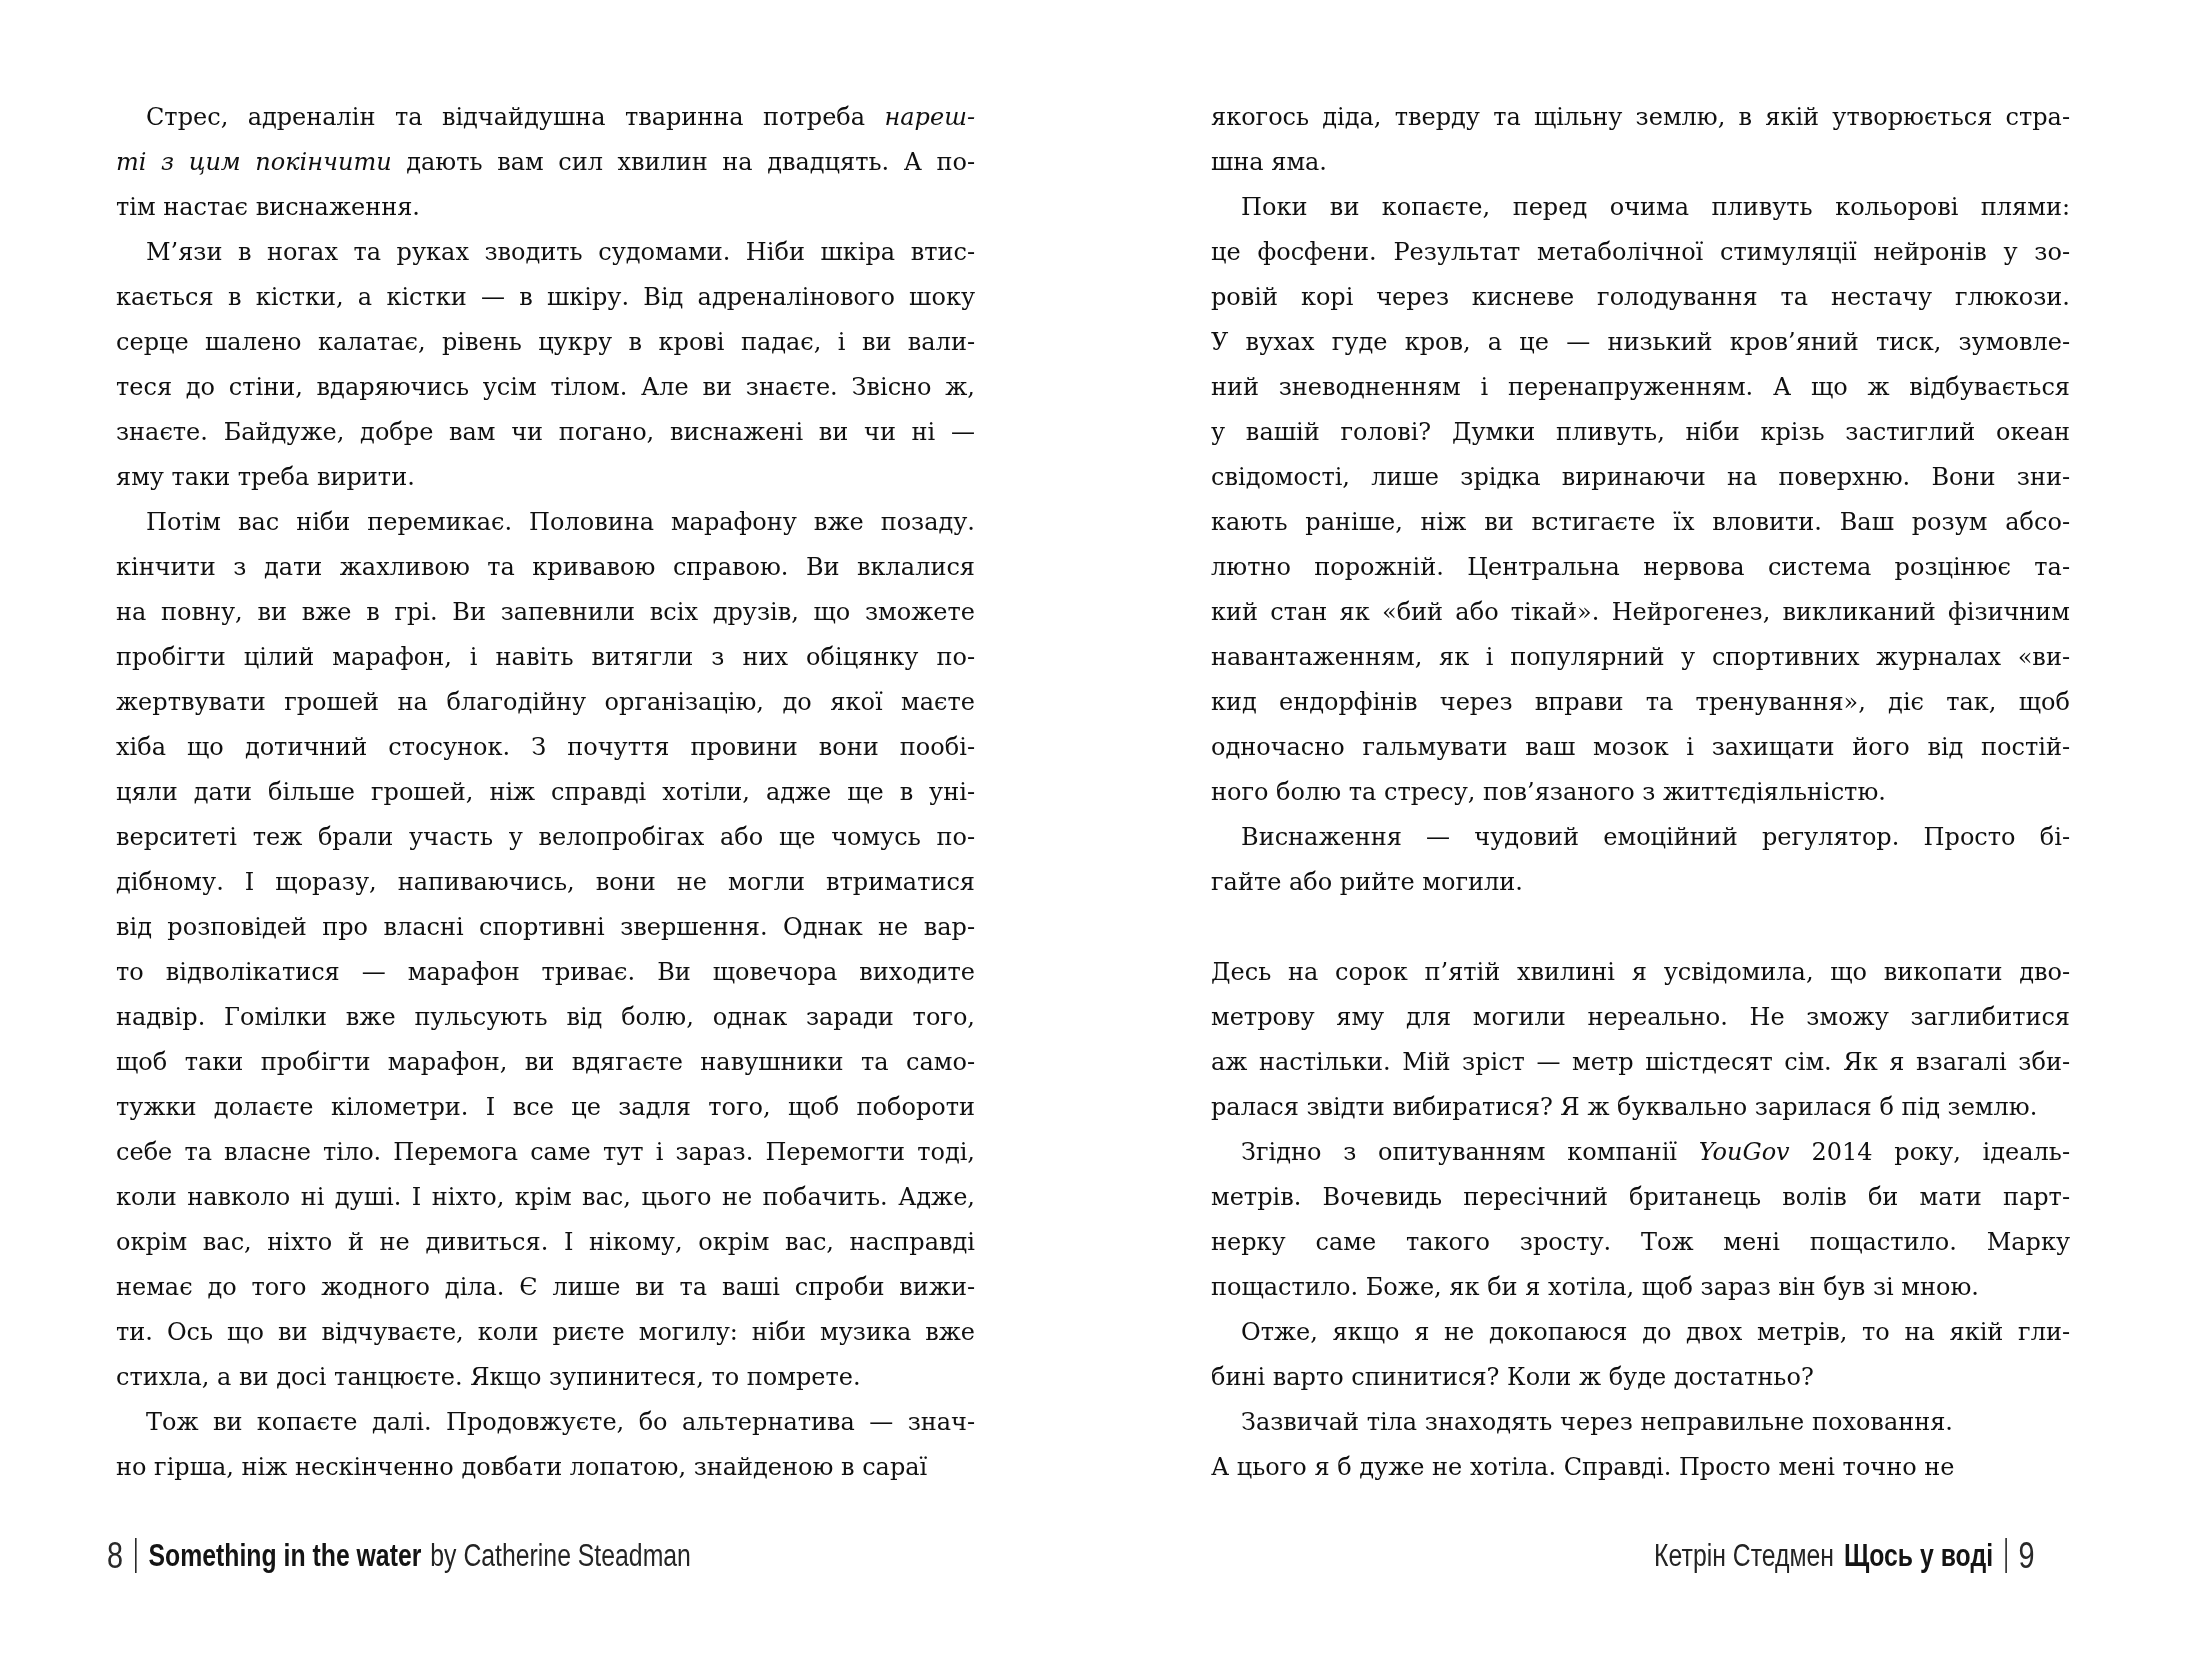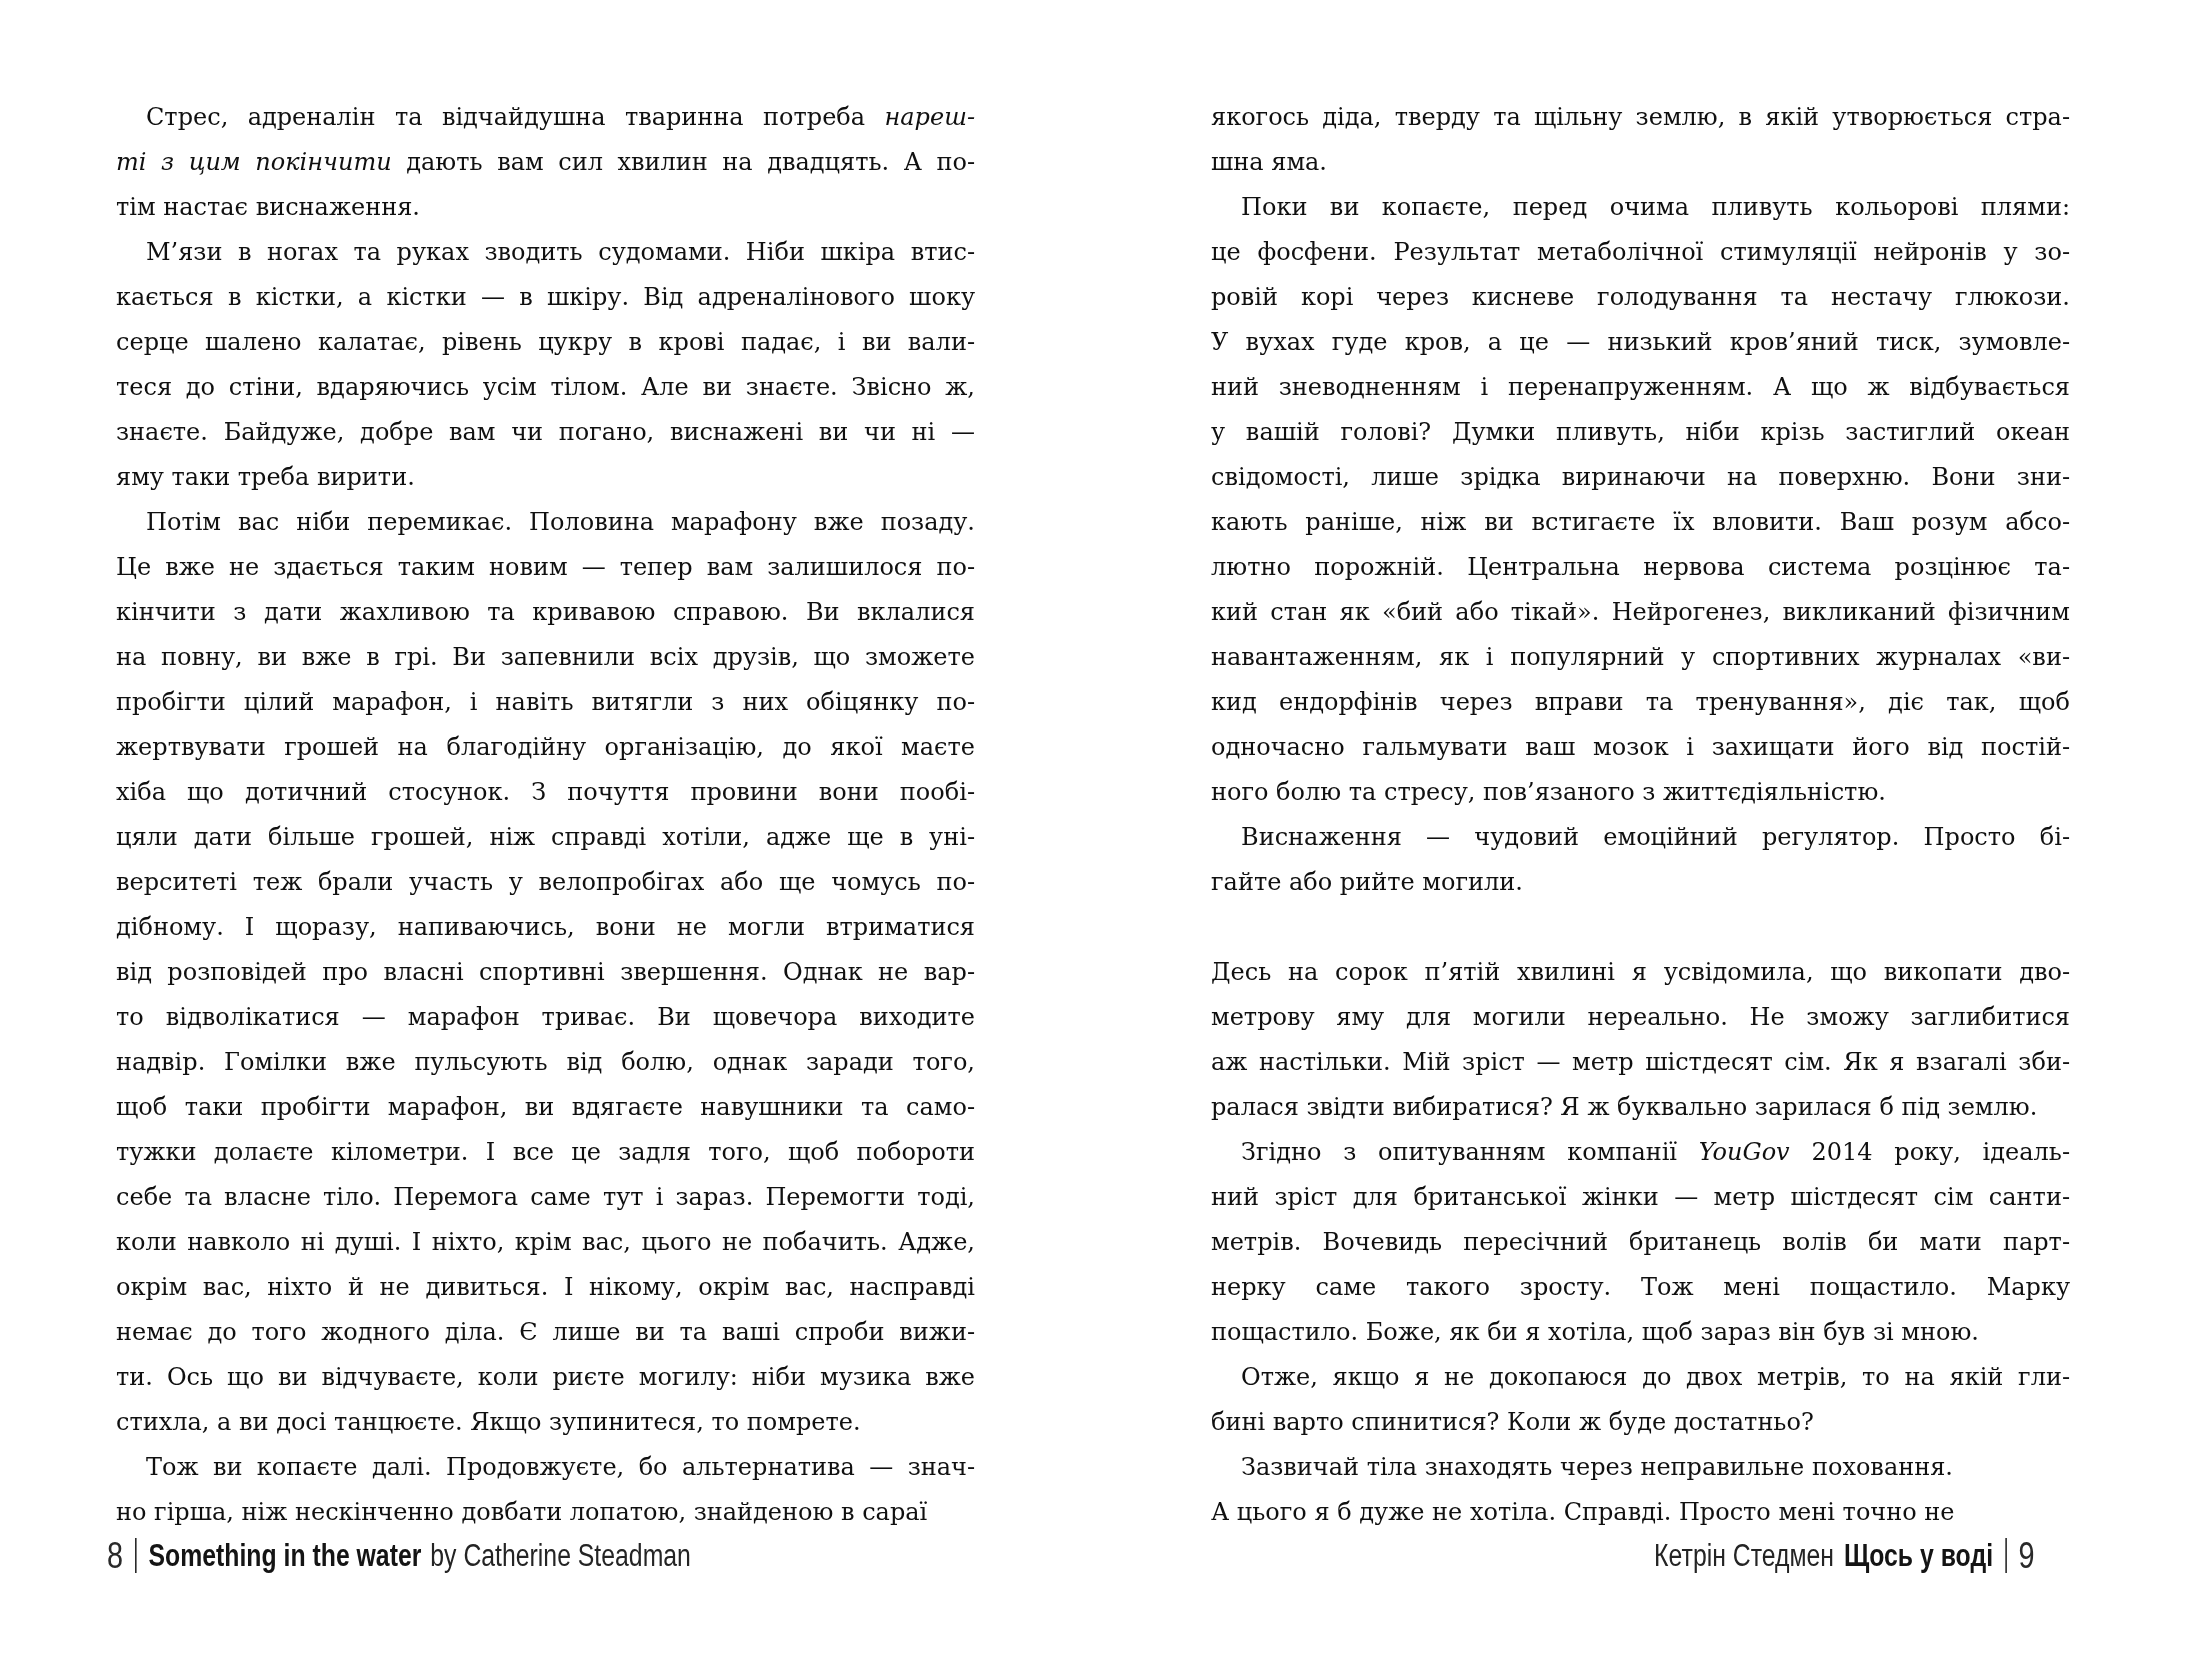--- a/index.html
+++ b/index.html
@@ -39,21 +39,20 @@
     <div class="line indent"><span>Стрес, адреналін та відчайдушна тваринна потреба </span><span class="it">нареш-</span></div>
     <div class="line"><span class="it">ті з цим покінчити</span><span> дають вам сил хвилин на двадцять. А по-</span></div>
     <div class="line end"><span>тім настає виснаження.</span></div>
     <div class="line indent"><span>М’язи в ногах та руках зводить судомами. Ніби шкіра втис-</span></div>
     <div class="line"><span>кається в кістки, а кістки — в шкіру. Від адреналінового шоку</span></div>
     <div class="line"><span>серце шалено калатає, рівень цукру в крові падає, і ви вали-</span></div>
     <div class="line"><span>теся до стіни, вдаряючись усім тілом. Але ви знаєте. Звісно ж,</span></div>
     <div class="line"><span>знаєте. Байдуже, добре вам чи погано, виснажені ви чи ні —</span></div>
     <div class="line end"><span>яму таки треба вирити.</span></div>
     <div class="line indent"><span>Потім вас ніби перемикає. Половина марафону вже позаду.</span></div>
-    <div class="line"><span>Це вже не здається таким новим — тепер вам залишилося по-</span></div>
     <div class="line"><span>кінчити з дати жахливою та кривавою справою. Ви вклалися</span></div>
     <div class="line"><span>на повну, ви вже в грі. Ви запевнили всіх друзів, що зможете</span></div>
     <div class="line"><span>пробігти цілий марафон, і навіть витягли з них обіцянку по-</span></div>
     <div class="line"><span>жертвувати грошей на благодійну організацію, до якої маєте</span></div>
     <div class="line"><span>хіба що дотичний стосунок. З почуття провини вони пообі-</span></div>
     <div class="line"><span>цяли дати більше грошей, ніж справді хотіли, адже ще в уні-</span></div>
     <div class="line"><span>верситеті теж брали участь у велопробігах або ще чомусь по-</span></div>
     <div class="line"><span>дібному. І щоразу, напиваючись, вони не могли втриматися</span></div>
     <div class="line"><span>від розповідей про власні спортивні звершення. Однак не вар-</span></div>
     <div class="line"><span>то відволікатися — марафон триває. Ви щовечора виходите</span></div>
@@ -87,21 +86,20 @@
     <div class="line"><span>одночасно гальмувати ваш мозок і захищати його від постій-</span></div>
     <div class="line end"><span>ного болю та стресу, пов’язаного з життєдіяльністю.</span></div>
     <div class="line indent"><span>Виснаження — чудовий емоційний регулятор. Просто бі-</span></div>
     <div class="line end"><span>гайте або рийте могили.</span></div>
     <div class="line spacer"></div>
     <div class="line"><span>Десь на сорок п’ятій хвилині я усвідомила, що викопати дво-</span></div>
     <div class="line"><span>метрову яму для могили нереально. Не зможу заглибитися</span></div>
     <div class="line"><span>аж настільки. Мій зріст — метр шістдесят сім. Як я взагалі зби-</span></div>
     <div class="line end"><span>ралася звідти вибиратися? Я ж буквально зарилася б під землю.</span></div>
     <div class="line indent"><span>Згідно з опитуванням компанії </span><span class="it">YouGov</span><span> 2014 року, ідеаль-</span></div>
-    <div class="line"><span>ний зріст для британської жінки — метр шістдесят сім санти-</span></div>
     <div class="line"><span>метрів. Вочевидь пересічний британець волів би мати парт-</span></div>
     <div class="line"><span>нерку саме такого зросту. Тож мені пощастило. Марку</span></div>
     <div class="line end"><span>пощастило. Боже, як би я хотіла, щоб зараз він був зі мною.</span></div>
     <div class="line indent"><span>Отже, якщо я не докопаюся до двох метрів, то на якій гли-</span></div>
     <div class="line end"><span>бині варто спинитися? Коли ж буде достатньо?</span></div>
     <div class="line indent end"><span>Зазвичай тіла знаходять через неправильне поховання.</span></div>
     <div class="line end"><span>А цього я б дуже не хотіла. Справді. Просто мені точно не</span></div>
   </div>
 
 <div class="footer" id="footer-left">

